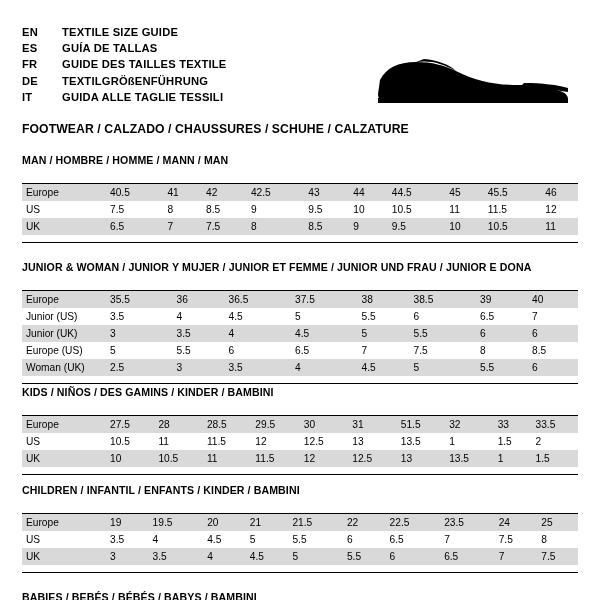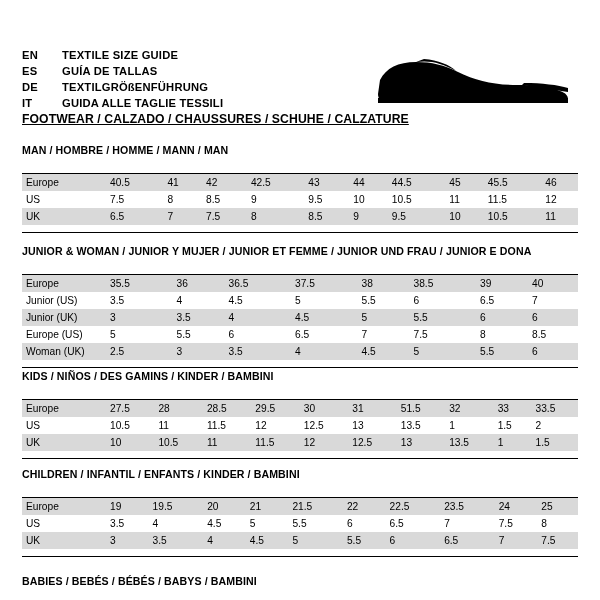--- a/index.html
+++ b/index.html
@@ -18,21 +18,21 @@
     position: relative;
     width: 600px;
     height: 600px;
     box-sizing: border-box;
     padding: 18px 22px 0 22px;
   }
 
   
   .header {
     display: flex;
-    align-items: flex-end;
+    align-items: center;
     justify-content: space-between;
   }
   .lang-table {
     border-collapse: collapse;
     font-size: 11.2px;
     line-height: 1.0;
   }
   .lang-table td {
     padding: 2.5px 0 2.5px 0;
     vertical-align: top;
@@ -48,22 +48,21 @@
     height: 80px;
     margin-right: 6px;
     margin-top: 14px;
   }
   .shoe-wrap svg { display: block; }
 
   .footwear-title {
     font-size: 12.2px;
     font-weight: bold;
     letter-spacing: 0.1px;
-    margin-top: 0;
-    text-decoration: underline;
+    margin-top: 10px;
   }
 
   
   .section {
     margin-top: 18px;
   }
   .section-title {
     font-size: 10.6px;
     font-weight: bold;
     letter-spacing: 0.1px;
@@ -115,20 +114,24 @@
   <div class="header">
     <table class="lang-table">
       <tbody>
         <tr>
           <td class="code">EN</td>
           <td>TEXTILE SIZE GUIDE</td>
         </tr>
         <tr>
           <td class="code">ES</td>
           <td>GUÍA DE TALLAS</td>
+        </tr>
+        <tr>
+          <td class="code">FR</td>
+          <td>GUIDE DES TAILLES TEXTILE</td>
         </tr>
         <tr>
           <td class="code">DE</td>
           <td>TEXTILGRÖßENFÜHRUNG</td>
         </tr>
         <tr>
           <td class="code">IT</td>
           <td>GUIDA ALLE TAGLIE TESSILI</td>
         </tr>
       </tbody>
@@ -191,21 +194,21 @@
           <td>10</td>
           <td>10.5</td>
           <td>11</td>
         </tr>
       </tbody>
     </table>
     <div class="spacer-sm"></div>
     <div class="sep"></div>
   </div>
 
-  <div class="section" style="margin-top:12px">
+  <div class="section" style="margin-top:18px">
     <div class="section-title">JUNIOR &amp; WOMAN / JUNIOR Y MUJER / JUNIOR ET FEMME / JUNIOR UND FRAU / JUNIOR E DONA</div>
     <div class="rule"></div>
     <table class="size">
       <tbody>
         <tr class="shaded">
           <td class="label">Europe</td>
           <td>35.5</td>
           <td>36</td>
           <td>36.5</td>
           <td>37.5</td>

